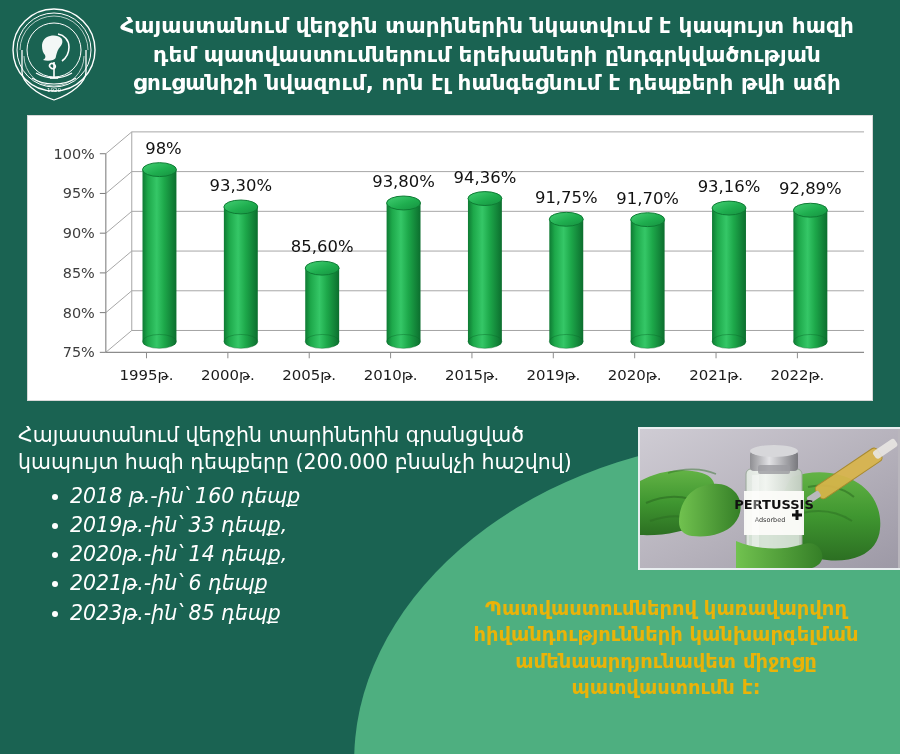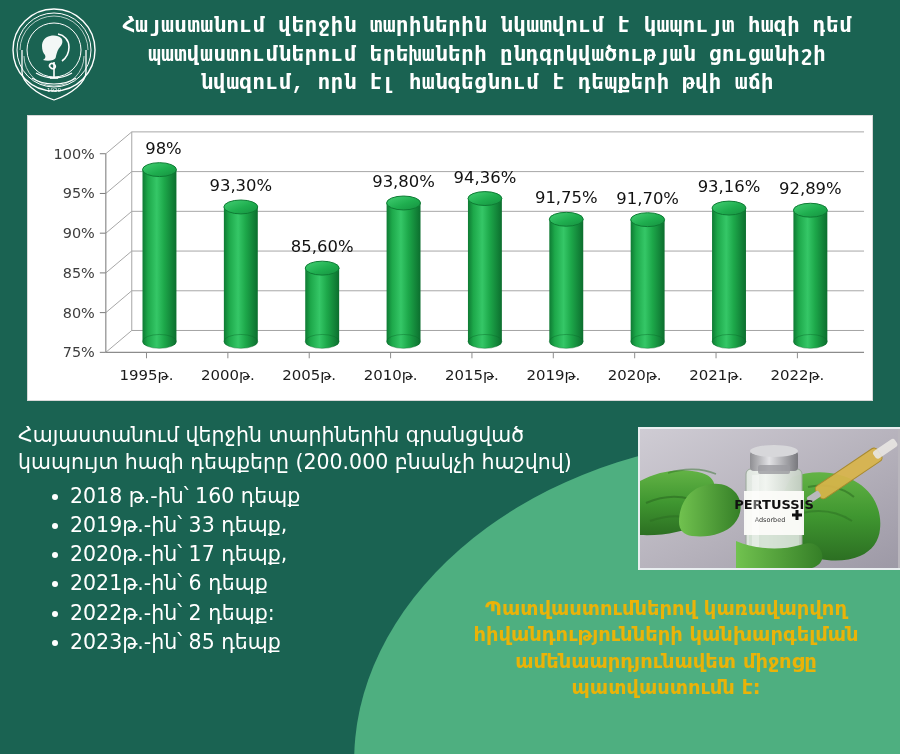--- a/index.html
+++ b/index.html
@@ -39,21 +39,20 @@
 
   .header-title {
     flex:1 1 auto;
     text-align:center;
     color:#ffffff;
     font-size:21.5px;
     font-weight:bold;
     line-height:1.33;
     padding:6px 18px 0 4px;
     letter-spacing:.1px;
-    font-family:Liberation Mono, monospace;
   }
 
   
   .chart-panel {
     position:absolute;
     left:27px; top:115px;
     width:846px; height:286px;
     background:#ffffff;
     border:1px solid #d8d8d8;
     z-index:3;
@@ -87,20 +86,21 @@
   }
   .info-lead {
     font-size:20.5px;
     line-height:1.32;
     font-weight:normal;
   }
   .info-list {
     list-style:none;
     margin:6px 0 0 0;
     padding:0 0 0 34px;
+    font-style:italic;
   }
   .info-list li {
     position:relative;
     font-size:20.5px;
     line-height:1.42;
     padding-left:18px;
   }
   .info-list li::before {
     content:"";
     position:absolute;
@@ -306,23 +306,22 @@
         <text x="771.2222222222223" y="266" text-anchor="middle" class="xtick">2022թ.</text>
       </svg>
   </div>
 </div>
 
 <div class="info-block">
   <div class="info-lead">Հայաստանում վերջին տարիներին գրանցված կապույտ հազի դեպքերը (200.000 բնակչի հաշվով)</div>
   <ul class="info-list" id="info-list">
       <li>2018 թ.-ին՝ 160 դեպք</li>
       <li>2019թ.-ին՝ 33 դեպք,</li>
-      <li>2020թ.-ին՝ 17 դեպք,</li>
+      <li>2020թ.-ին՝ 14 դեպք,</li>
       <li>2021թ.-ին՝ 6 դեպք</li>
-      <li>2022թ.-ին՝ 2 դեպք:</li>
       <li>2023թ.-ին՝ 85 դեպք</li>
     </ul>
 </div>
 
 <div class="photo-frame">
   <svg width="258" height="139" viewBox="0 0 258 139" aria-hidden="true">
     <defs>
       <linearGradient id="bg" x1="0" y1="0" x2="1" y2="1">
         <stop offset="0%" stop-color="#cfccd4"></stop>
         <stop offset="55%" stop-color="#b5b1bb"></stop>

